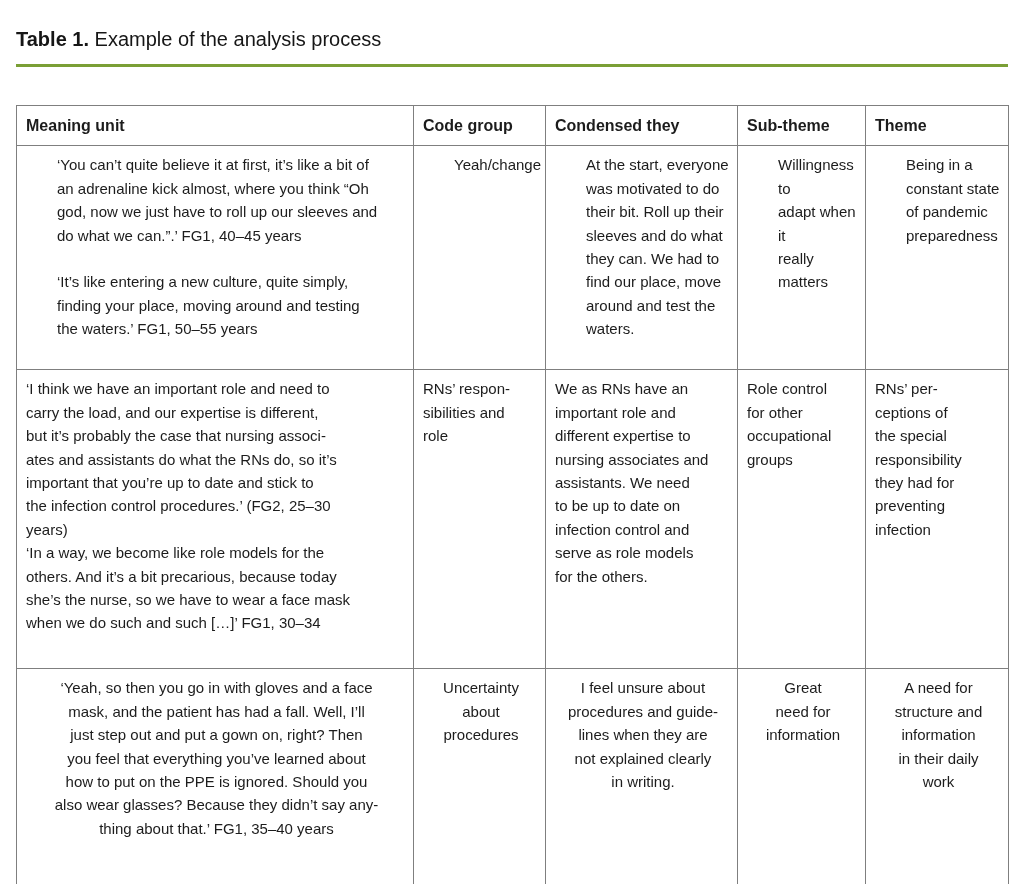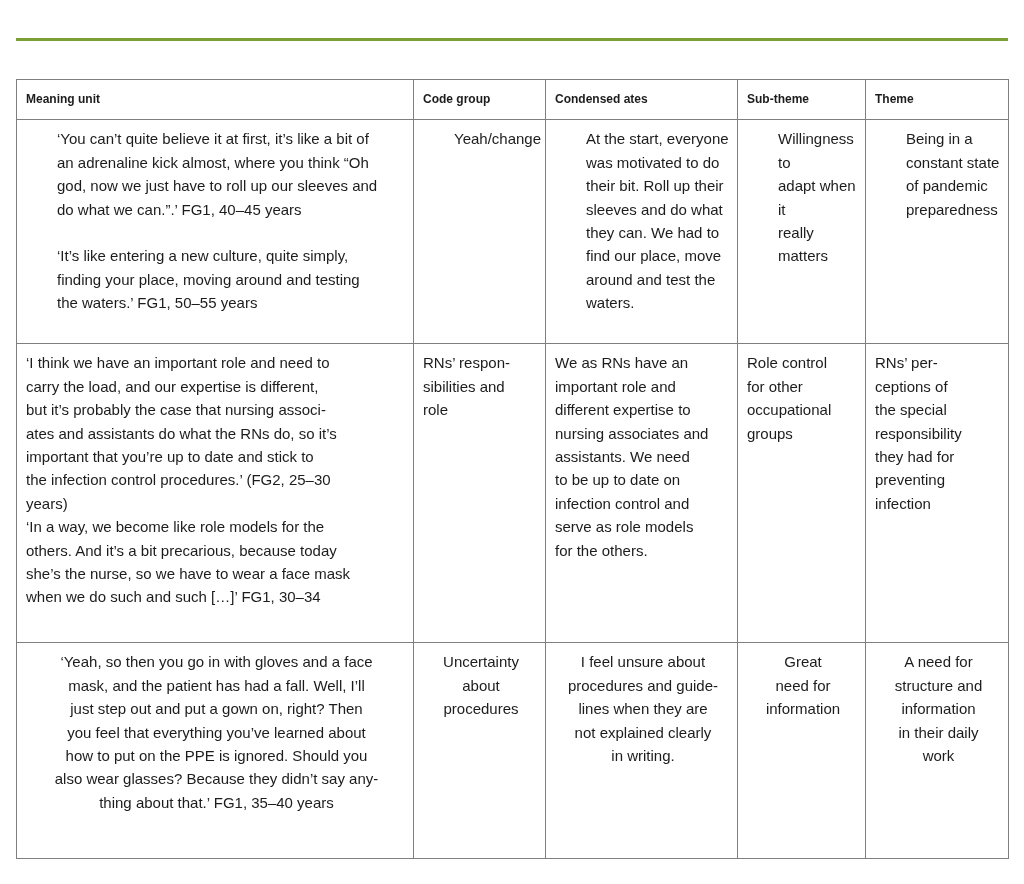--- a/index.html
+++ b/index.html
@@ -46,55 +46,59 @@
     vertical-align: top;
     text-align: left;
     padding: 7px 6px 10px 9px;
     font-size: 15px;
     line-height: 23.4px;
     white-space: pre-line;
     overflow: hidden;
   }
   table.analysis th {
     font-weight: bold;
-    font-size: 12px;
+    font-size: 16px;
     padding-top: 8px;
     padding-bottom: 8px;
     white-space: normal;
   }
   col.c1 { width: 397px; }
   col.c2 { width: 132px; }
   col.c3 { width: 192px; }
   col.c4 { width: 128px; }
   col.c5 { width: 143px; }
   tr.r1 td { height: 206px; padding-left: 40px; }
   tr.r2 td { height: 281px; margin-left: 25px; }
   tr.r3 td { height: 198px; text-align: center; }
 </style>
 </head>
 <body>
 
 <div class="page">
 
+  <div class="caption">
+    <span class="bold">Table 1.</span>
+    <span>Example of the analysis process</span>
+  </div>
 
   <div class="rule rule-top"></div>
 
   <table class="analysis">
     <colgroup>
       <col class="c1">
         <col class="c2">
         <col class="c3">
         <col class="c4">
         <col class="c5">
     </colgroup>
     <thead>
       <tr>
         <th>Meaning unit</th>
         <th>Code group</th>
-        <th>Condensed ates</th>
+        <th>Condensed they</th>
         <th>Sub-theme</th>
         <th>Theme</th>
       </tr>
     </thead>
     <tbody>
       <tr class="r1">
         <td>‘You can’t quite believe it at first, it’s like a bit of
 an adrenaline kick almost, where you think “Oh
 god, now we just have to roll up our sleeves and
 do what we can.”.’ FG1, 40–45 years

